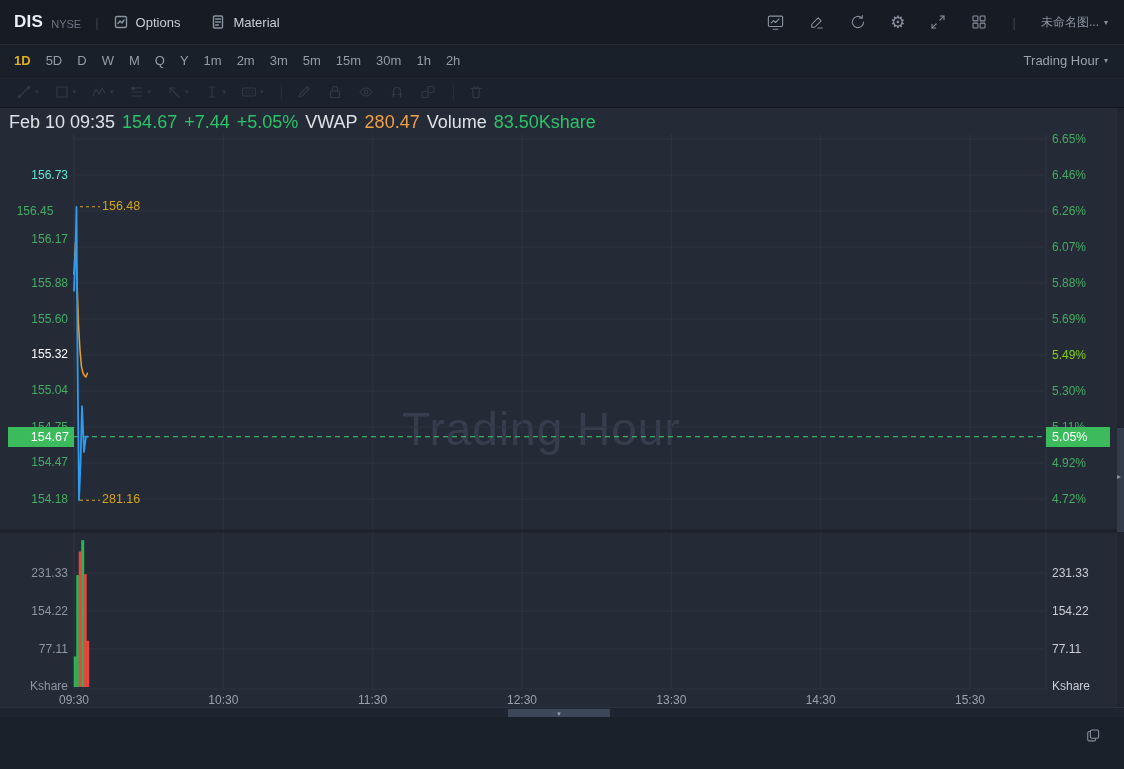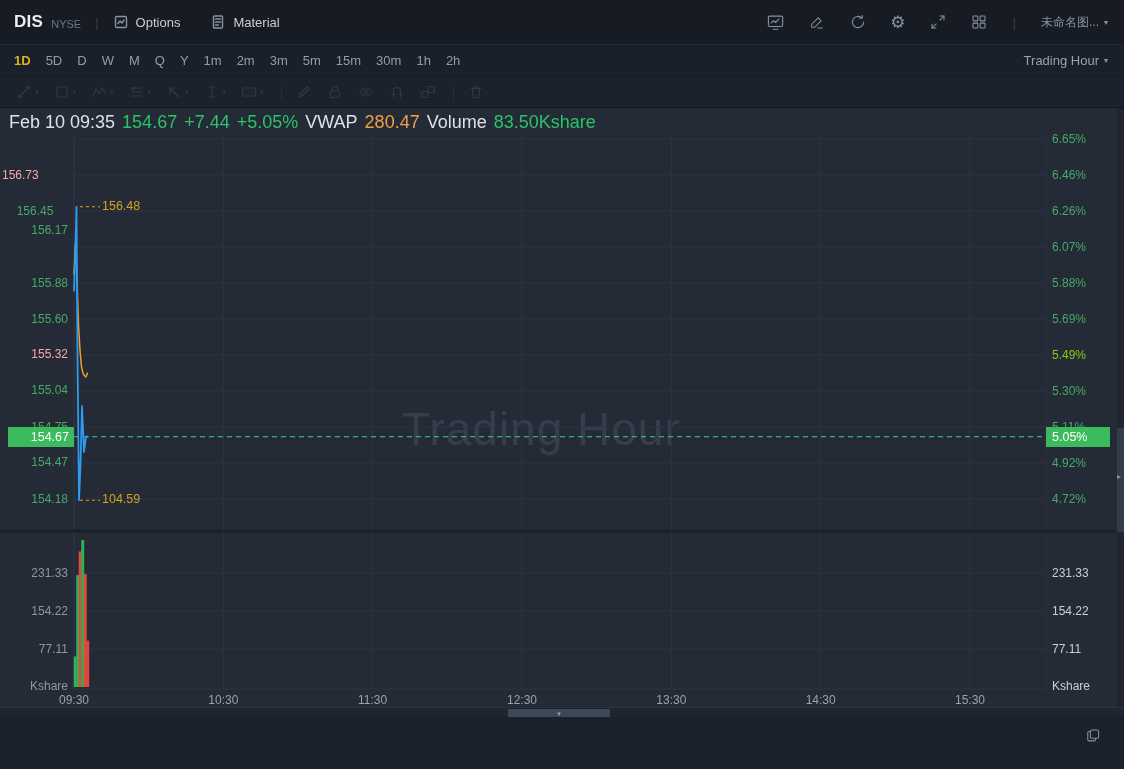--- a/index.html
+++ b/index.html
@@ -311,21 +311,21 @@
       <span class="if-white">Feb 10 09:35</span>
       <span class="if-green">154.67</span>
       <span class="if-green">+7.44</span>
       <span class="if-green">+5.05%</span>
       <span class="if-white">VWAP</span>
       <span class="if-orange">280.47</span>
       <span class="if-white">Volume</span>
       <span class="if-green">83.50Kshare</span>
     </div>
     <div class="hl-label" style="left:102px; top:91px;">156.48</div>
-    <div class="hl-label" style="left:102px; top:384px;">104.59</div>
+    <div class="hl-label" style="left:102px; top:384px;">281.16</div>
     <div class="badge badge-left">154.67</div>
     <div class="badge badge-right">5.05%</div>
     <div class="rail">
       <div class="rail-thumb"></div>
       <div class="rail-arrow">▸</div>
     </div>
   <div class="clabel" style="left: 44px; top: 584px; width: 60px; text-align: center; color: rgb(155, 162, 173);">09:30</div>
       <div class="clabel" style="left: 193.33px; top: 584px; width: 60px; text-align: center; color: rgb(155, 162, 173);">10:30</div>
       <div class="clabel" style="left: 342.66px; top: 584px; width: 60px; text-align: center; color: rgb(155, 162, 173);">11:30</div>
       <div class="clabel" style="left: 491.99px; top: 584px; width: 60px; text-align: center; color: rgb(155, 162, 173);">12:30</div>
@@ -333,26 +333,26 @@
       <div class="clabel" style="left: 790.65px; top: 584px; width: 60px; text-align: center; color: rgb(155, 162, 173);">14:30</div>
       <div class="clabel" style="left: 939.98px; top: 584px; width: 60px; text-align: center; color: rgb(155, 162, 173);">15:30</div>
       <div class="clabel" style="left: 2px; top: 457.001px; width: 66px; text-align: right; color: rgb(143, 150, 161);">231.33</div>
       <div class="clabel" style="left: 1052px; top: 457.001px; color: rgb(201, 206, 214);">231.33</div>
       <div class="clabel" style="left: 2px; top: 495px; width: 66px; text-align: right; color: rgb(143, 150, 161);">154.22</div>
       <div class="clabel" style="left: 1052px; top: 495px; color: rgb(201, 206, 214);">154.22</div>
       <div class="clabel" style="left: 2px; top: 533px; width: 66px; text-align: right; color: rgb(143, 150, 161);">77.11</div>
       <div class="clabel" style="left: 1052px; top: 533px; color: rgb(201, 206, 214);">77.11</div>
       <div class="clabel" style="left: 2px; top: 570px; width: 66px; text-align: right; color: rgb(143, 150, 161);">Kshare</div>
       <div class="clabel" style="left: 1052px; top: 570px; color: rgb(201, 206, 214);">Kshare</div>
-      <div class="clabel" style="left: 2px; top: 59px; width: 66px; color: #fca5a5;">156.73</div>
+      <div class="clabel" style="left: 2px; top: 59px; width: 66px; text-align: right; color: #5eead4;">156.73</div>
       <div class="clabel" style="left: 2px; top: 94.5768px; width: 66px; text-align: center; color: rgb(69, 170, 99);">156.45</div>
-      <div class="clabel" style="left: 2px; top: 114px; width: 66px; text-align: right; color: rgb(69, 170, 99);">156.17</div>
+      <div class="clabel" style="left: 2px; top: 123px; width: 66px; text-align: right; color: rgb(69, 170, 99);">156.17</div>
       <div class="clabel" style="left: 2px; top: 167.001px; width: 66px; text-align: right; color: rgb(69, 170, 99);">155.88</div>
       <div class="clabel" style="left: 2px; top: 202.578px; width: 66px; text-align: right; color: rgb(69, 170, 99);">155.60</div>
-      <div class="clabel" style="left: 2px; top: 238.155px; width: 66px; text-align: right; color: #fca5a5;">155.32</div>
+      <div class="clabel" style="left: 2px; top: 238.155px; width: 66px; text-align: right; color: #ffffff;">155.32</div>
       <div class="clabel" style="left: 2px; top: 273.731px; width: 66px; text-align: right; color: rgb(69, 170, 99);">155.04</div>
       <div class="clabel" style="left: 2px; top: 310.579px; width: 66px; text-align: right; color: rgb(69, 170, 99);">154.75</div>
       <div class="clabel" style="left: 2px; top: 346.156px; width: 66px; text-align: right; color: rgb(69, 170, 99);">154.47</div>
       <div class="clabel" style="left: 2px; top: 383.003px; width: 66px; text-align: right; color: rgb(69, 170, 99);">154.18</div>
       <div class="clabel" style="left: 1052px; top: 23px; color: rgb(69, 170, 99);">6.65%</div>
       <div class="clabel" style="left: 1052px; top: 59px; color: rgb(69, 170, 99);">6.46%</div>
       <div class="clabel" style="left: 1052px; top: 95px; color: rgb(69, 170, 99);">6.26%</div>
       <div class="clabel" style="left: 1052px; top: 131px; color: rgb(69, 170, 99);">6.07%</div>
       <div class="clabel" style="left: 1052px; top: 167px; color: rgb(69, 170, 99);">5.88%</div>
       <div class="clabel" style="left: 1052px; top: 203px; color: rgb(69, 170, 99);">5.69%</div>

